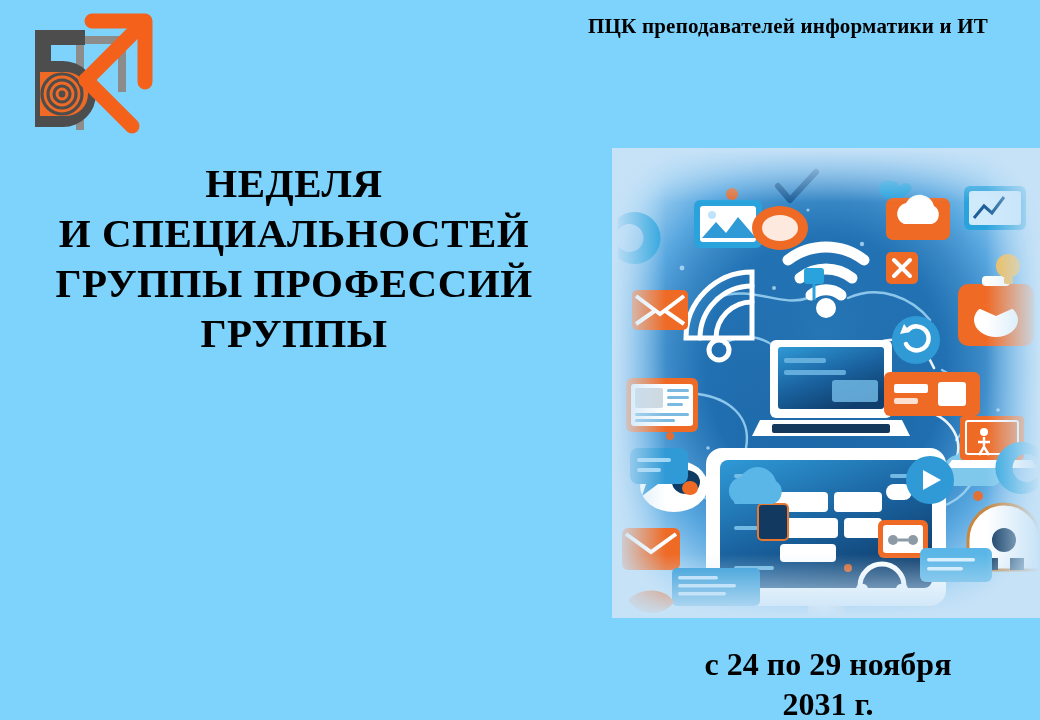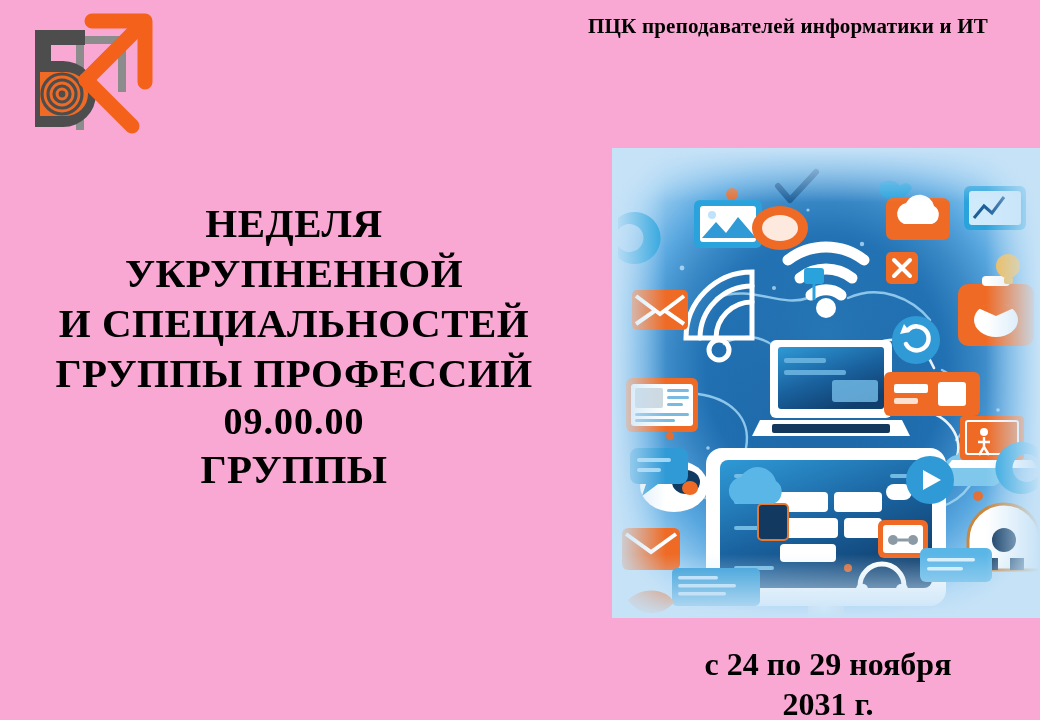--- a/index.html
+++ b/index.html
@@ -12,21 +12,21 @@
     height: 720px;
     overflow: hidden;
     background: #c6e2f7;
     font-family: "Liberation Serif", "DejaVu Serif", serif;
     position: relative;
   }
 
   .poster {
     position: absolute;
     inset: 0;
-    background: #f9a8d4;
+    background: #7dd3fc;
   }
 
   
   .logo {
     position: absolute;
     left: 14px;
     top: 6px;
     width: 150px;
     height: 132px;
   }
@@ -48,21 +48,20 @@
   }
 
   
   .title-block {
     position: absolute;
     left: 0px;
     top: 158px;
     width: 588px;
     text-align: center;
     color: #000000;
-    margin-top: 40px;
   }
   .title-line {
     font-weight: bold;
     font-size: 41px;
     line-height: 1.22;
     letter-spacing: 0.5px;
     white-space: nowrap;
   }
   .title-line.code {
     font-size: 38px;
@@ -126,24 +125,22 @@
         <path d="M124 22 L72 74"></path>
         <path d="M72 74 L118 120"></path>
       </g>
     </svg>
   </div>
 
   <div class="header-line">ПЦК преподавателей информатики и ИТ</div>
 
   <div class="title-block">
     <div class="title-line">НЕДЕЛЯ</div>
-    <div class="title-line">УКРУПНЕННОЙ</div>
     <div class="title-line">И СПЕЦИАЛЬНОСТЕЙ</div>
     <div class="title-line">ГРУППЫ ПРОФЕССИЙ</div>
-    <div class="title-line code">09.00.00</div>
     <div class="title-line">ГРУППЫ</div>
   </div>
 
   <div class="date-block">
     <div class="date-line">с 24 по 29 ноября</div>
     <div class="date-line">2031 г.</div>
   </div>
 
   <div class="illustration">
     <svg viewBox="0 0 428 470" xmlns="http://www.w3.org/2000/svg" aria-hidden="true">

